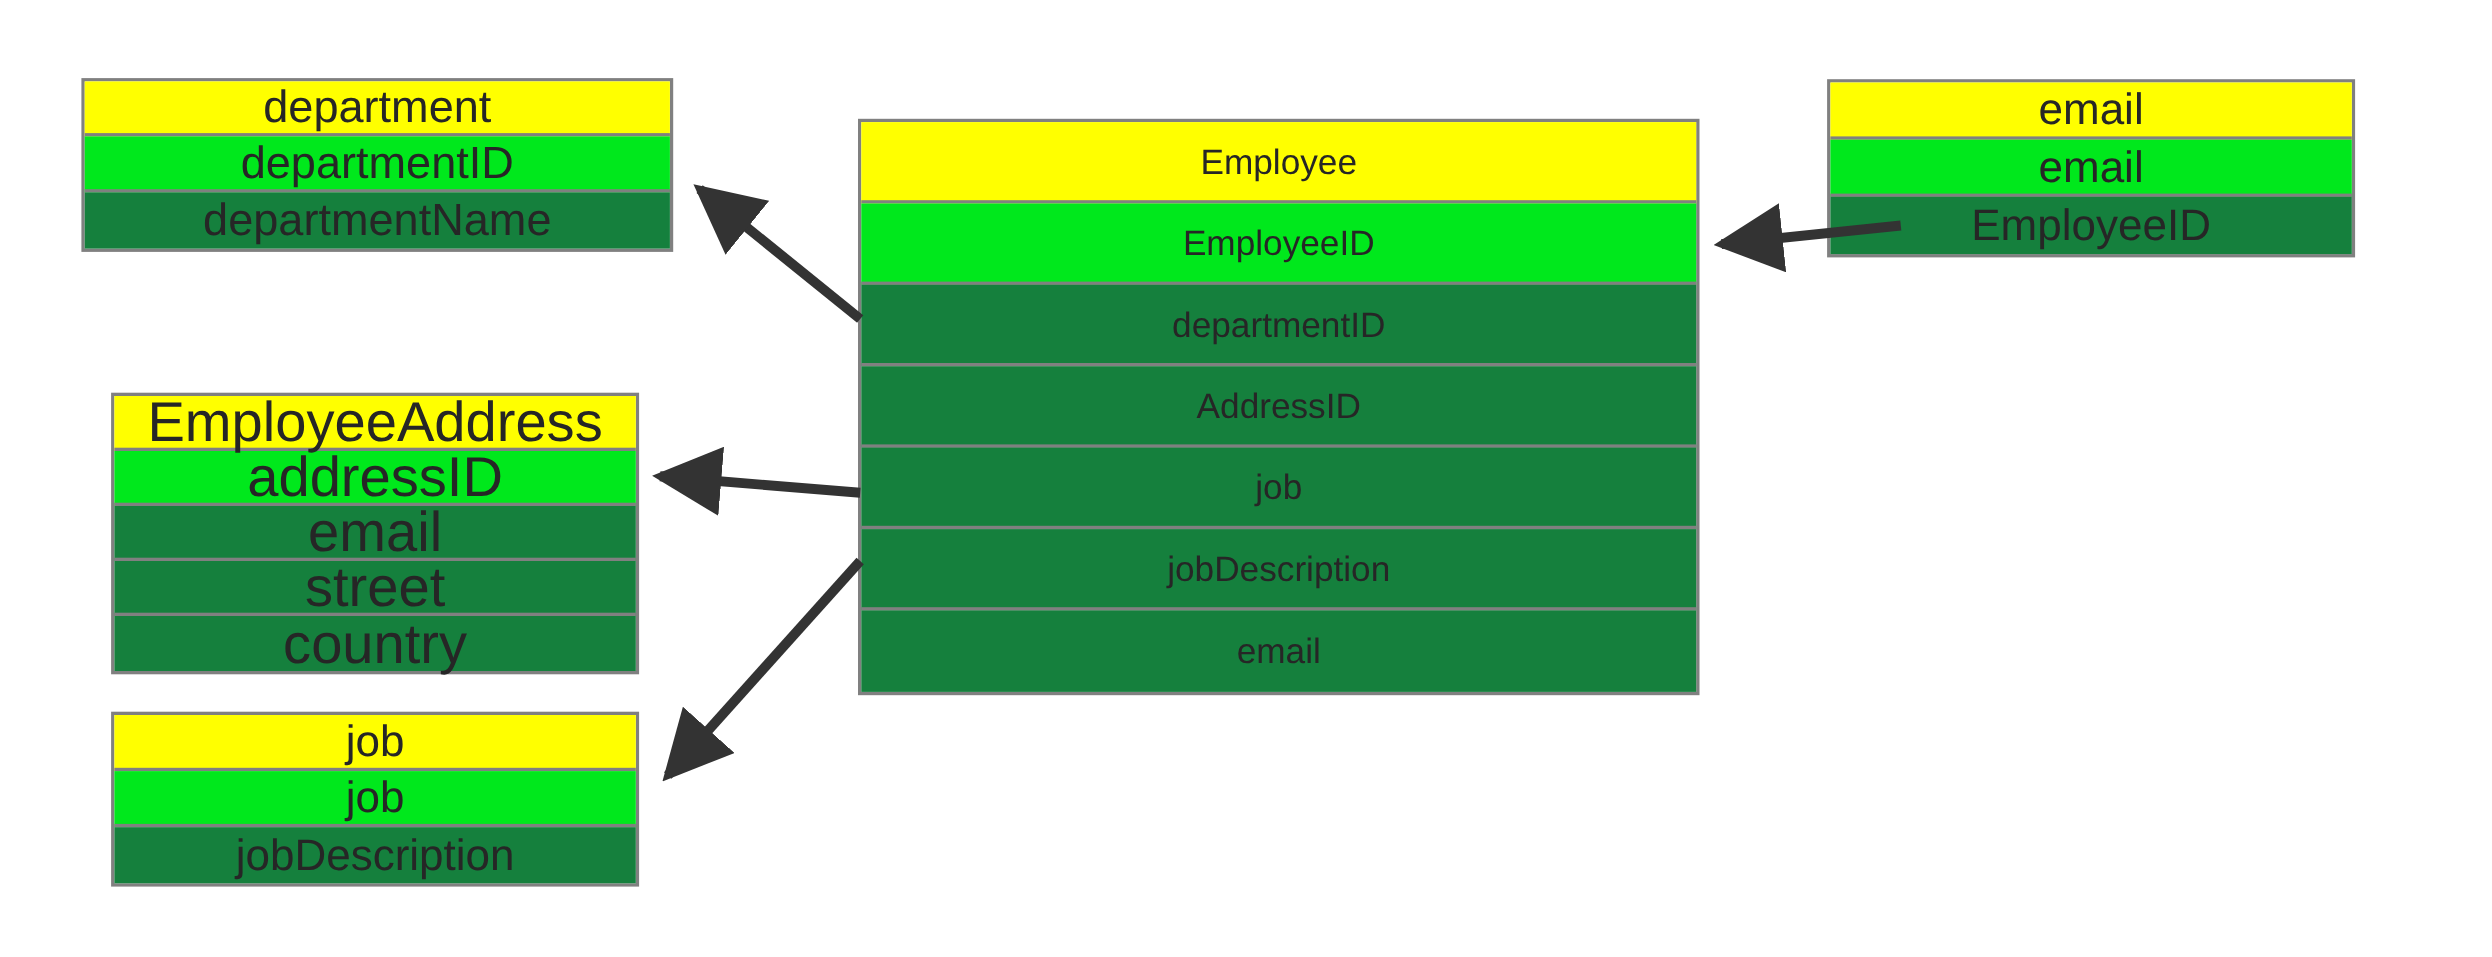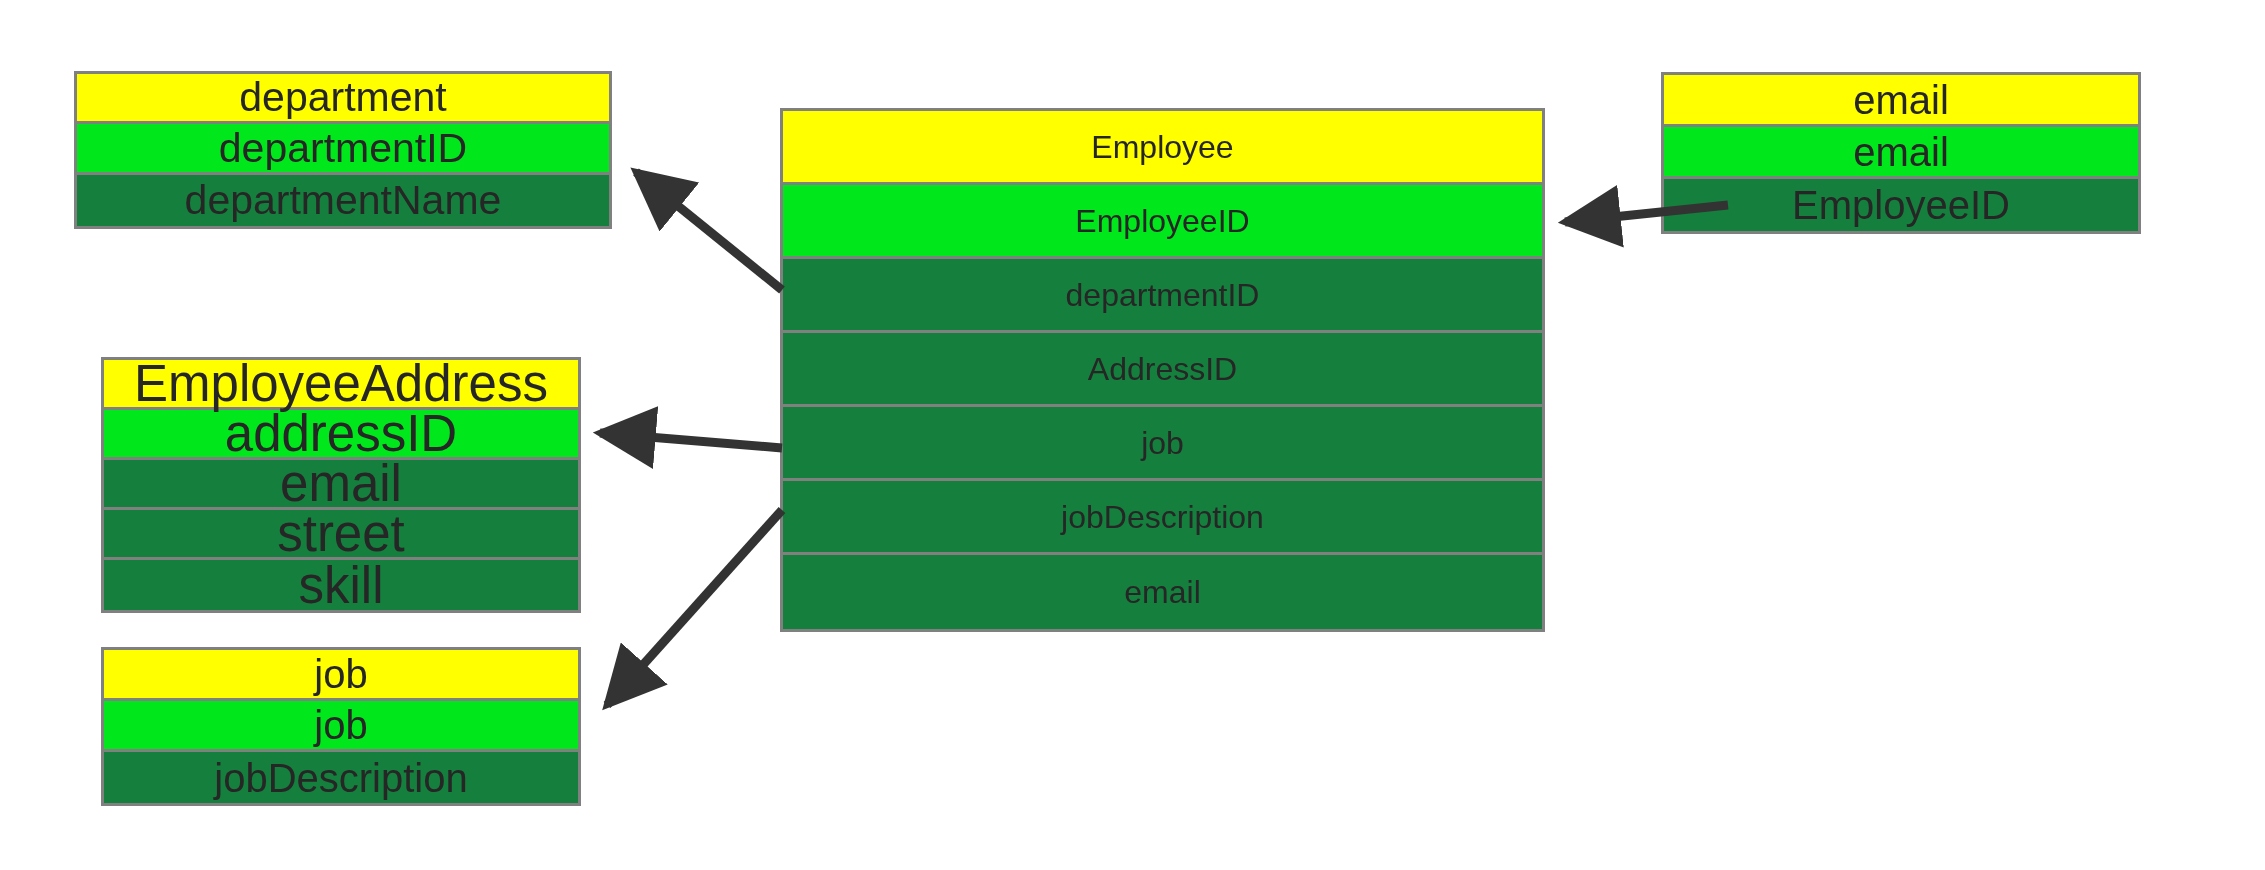--- a/index.html
+++ b/index.html
@@ -83,21 +83,21 @@
     <div class="er-row title">department</div>
     <div class="er-row key">departmentID</div>
     <div class="er-row field">departmentName</div>
   </div>
 
   <div class="er-table" id="tbl-employeeaddress">
     <div class="er-row title">EmployeeAddress</div>
     <div class="er-row key">addressID</div>
     <div class="er-row field">email</div>
     <div class="er-row field">street</div>
-    <div class="er-row field">skill</div>
+    <div class="er-row field">country</div>
   </div>
 
   <div class="er-table" id="tbl-job">
     <div class="er-row title">job</div>
     <div class="er-row key">job</div>
     <div class="er-row field">jobDescription</div>
   </div>
 
   <div class="er-table" id="tbl-employee">
     <div class="er-row title">Employee</div>

